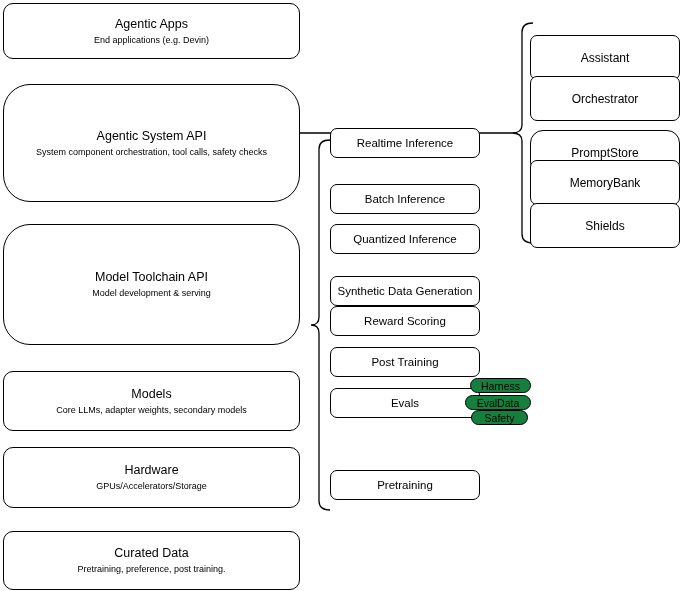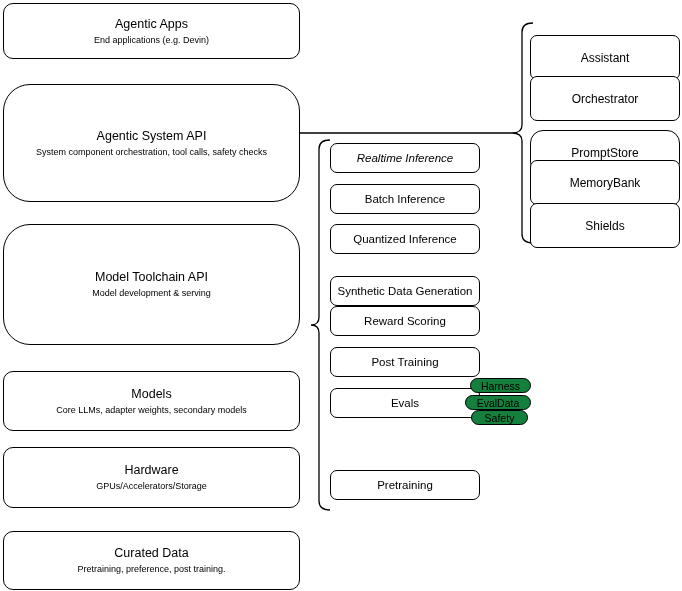--- a/index.html
+++ b/index.html
@@ -115,21 +115,21 @@
   <div class="box lbox r-small" style="top:447px;height:61px;">
     <div class="title">Hardware</div>
     <div class="sub">GPUs/Accelerators/Storage</div>
   </div>
 
   <div class="box lbox r-small" style="top:531px;height:59px;">
     <div class="title">Curated Data</div>
     <div class="sub">Pretraining, preference, post training.</div>
   </div>
 
-  <div class="box mbox" style="top:143px;font-style:italic;">Realtime Inference</div>
+  <div class="box mbox" style="top:128px;">Realtime Inference</div>
   <div class="box mbox" style="top:184px;">Batch Inference</div>
   <div class="box mbox" style="top:224px;">Quantized Inference</div>
   <div class="box mbox" style="top:276px;">Synthetic Data Generation</div>
   <div class="box mbox" style="top:306px;">Reward Scoring</div>
   <div class="box mbox" style="top:347px;">Post Training</div>
   <div class="box mbox" style="top:388px;">Evals</div>
   <div class="box mbox" style="top:470px;">Pretraining</div>
 
   <div class="pill" style="left:470px;top:378px;width:61px;">Harness</div>
   <div class="pill" style="left:465px;top:395px;width:66px;">EvalData</div>

